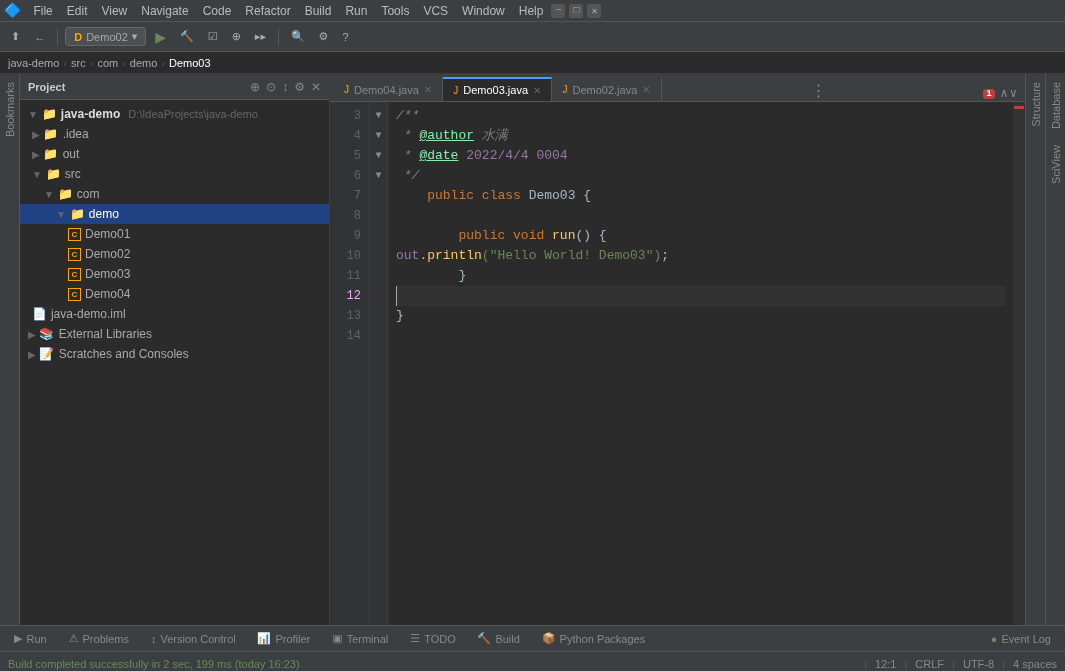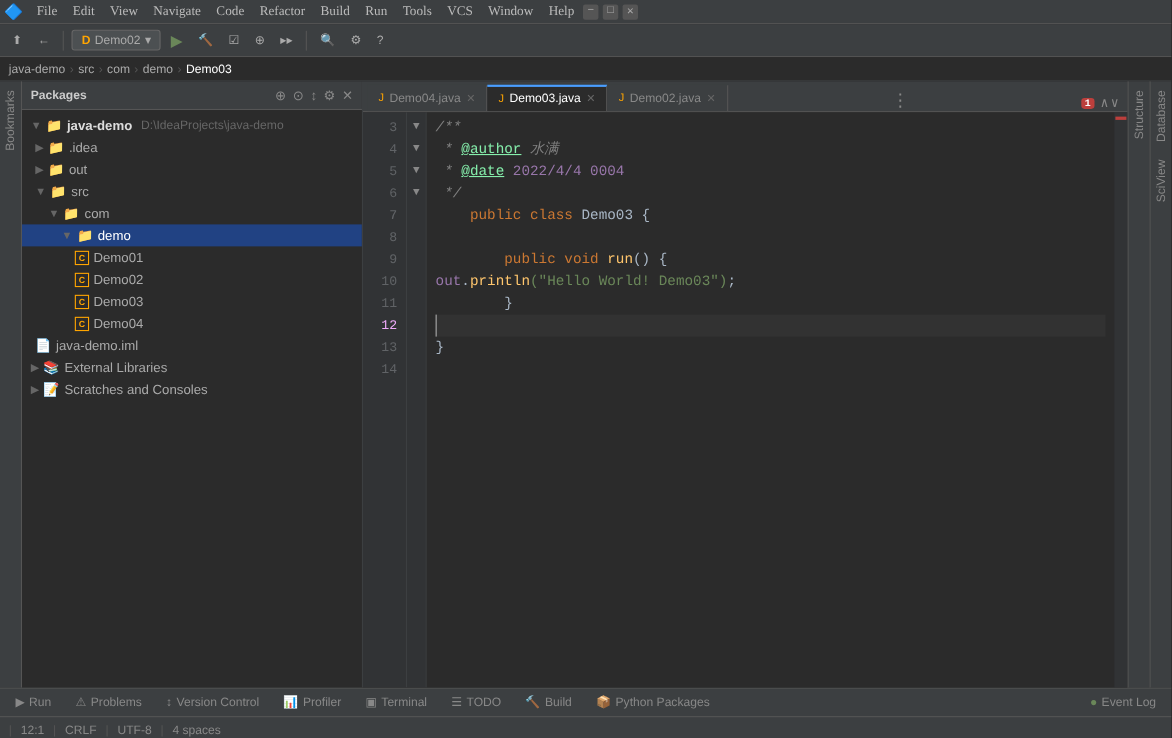--- a/index.html
+++ b/index.html
@@ -10,21 +10,21 @@
       background: #3c3f41;
       height: 22px;
       display: flex;
       align-items: center;
       padding: 0 4px;
       gap: 2px;
       border-bottom: 1px solid #555;
     }
     .menu-item {
       padding: 2px 6px;
-      font-family: Liberation Serif, serif;
+      font-family: Liberation Sans, sans-serif;
       font-size: 12px;
       color: #bbbbbb;
       cursor: pointer;
       border-radius: 2px;
     }
     .window-title {
       flex: 1;
       text-align: center;
       font-family: Arial, sans-serif;
       font-size: 11px;
@@ -369,21 +369,21 @@
 </div>
 
 <div id="main">
 
   <div style="width:20px;background:#3c3f41;border-right:1px solid #555;display:flex;flex-direction:column;align-items:center;">
     <div class="vert-text">Bookmarks</div>
   </div>
 
   <div id="project-panel">
     <div id="project-header">
-      <span class="panel-title">Packages</span>
+      <span class="panel-title">Project</span>
       <span class="panel-icon">⊕</span>
       <span class="panel-icon">⊙</span>
       <span class="panel-icon">↕</span>
       <span class="panel-icon">⚙</span>
       <span class="panel-icon">✕</span>
     </div>
     <div id="project-tree">
 
       <div class="tree-item">
         <span class="arrow">▼</span>
@@ -620,20 +620,21 @@
     <span>📦</span>
     <span>Python Packages</span>
   </div>
   <div id="event-log-tab" style="margin-left:auto;">
     <span style="color:#6a8759;">●</span>
     <span>Event Log</span>
   </div>
 </div>
 
 <div id="statusbar">
+  <span class="status-msg">Build completed successfully in 2 sec, 199 ms (today 16:23)</span>
   <span class="status-sep">|</span>
   <span>12:1</span>
   <span class="status-sep">|</span>
   <span>CRLF</span>
   <span class="status-sep">|</span>
   <span>UTF-8</span>
   <span class="status-sep">|</span>
   <span>4 spaces</span>
 </div>
 

